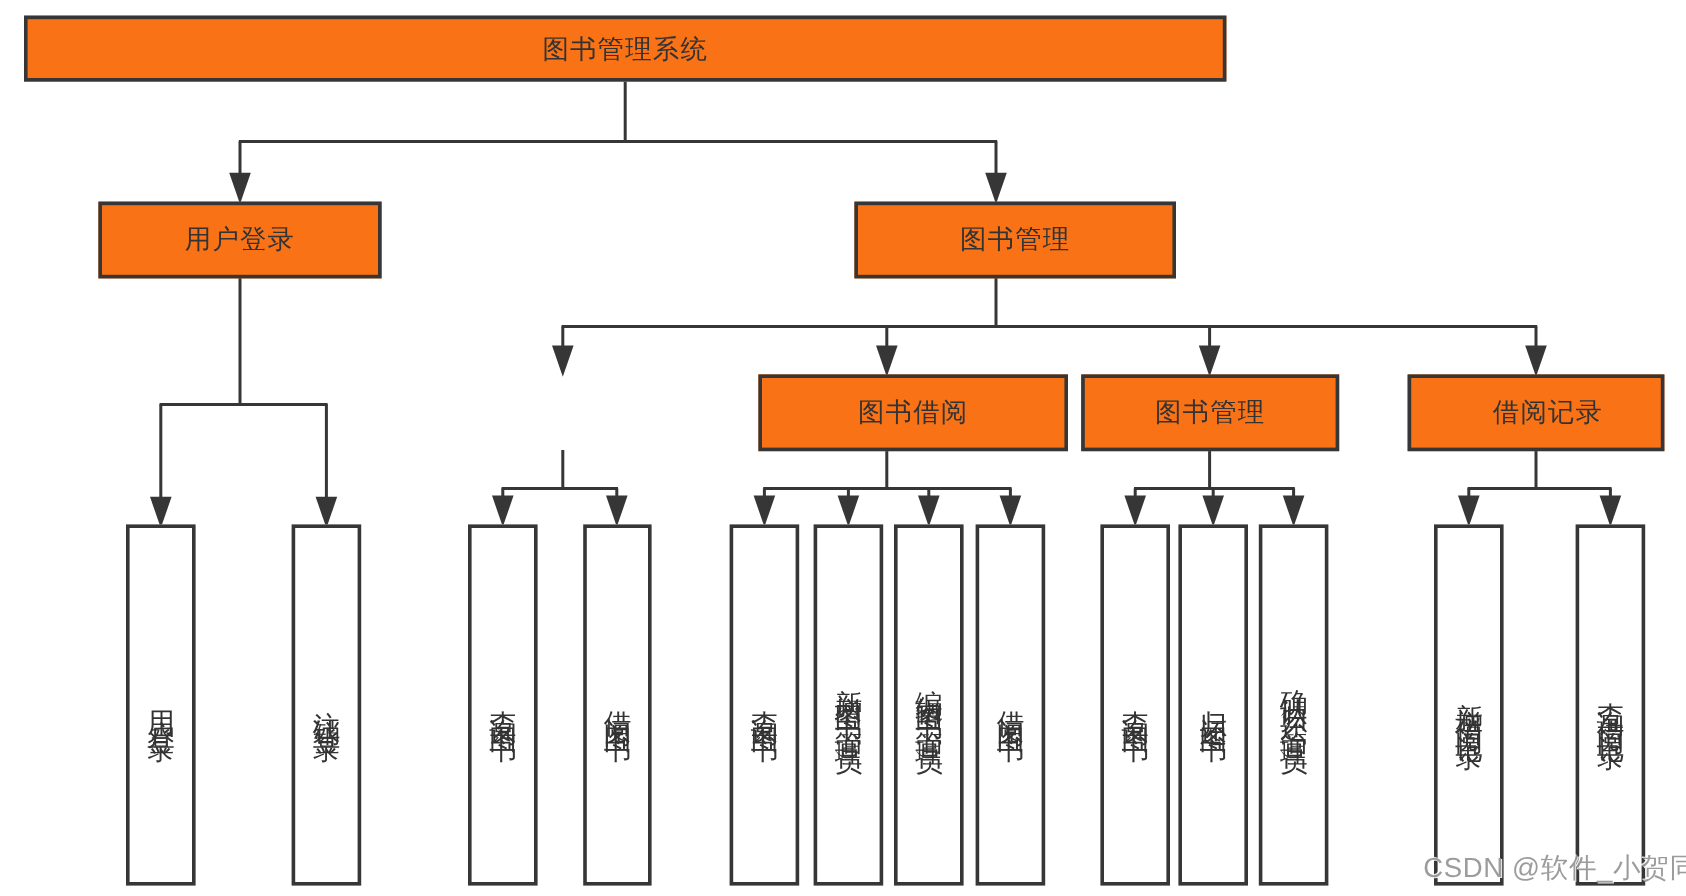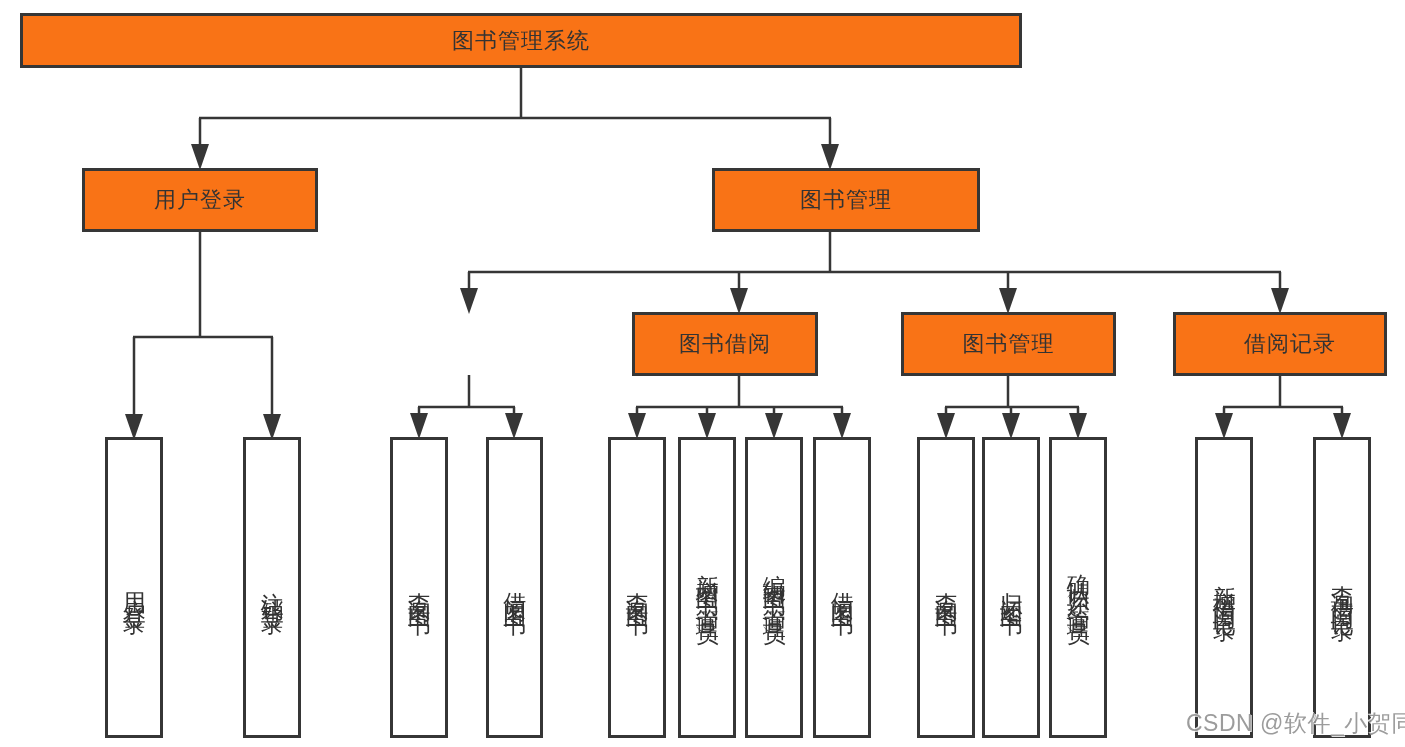--- a/index.html
+++ b/index.html
@@ -132,21 +132,21 @@
       <polygon points="1215,413 1233,413 1224,439"></polygon>
       <polygon points="1333,413 1351,413 1342,439"></polygon>
     </g>
   </svg>
 
   <div class="node" style="left:20px; top:13px; width:1002px; height:55px;">图书管理系统</div>
 
   <div class="node" style="left:82px; top:168px; width:236px; height:64px;">用户登录</div>
   <div class="node" style="left:712px; top:168px; width:268px; height:64px;">图书管理</div>
 
-  <div class="node" style="left:632px; top:312px; width:186px; height:64px;">图书借阅</div>
+  <div class="node" style="left:632px; top:312px; width:258px; height:64px;">图书借阅</div>
   <div class="node" style="left:901px; top:312px; width:215px; height:64px;">图书管理</div>
   <div class="node" style="left:1173px; top:312px; width:214px; height:64px;padding-left:20px;">借阅记录</div>
 
   <div class="vnode" style="left:105px; top:437px; width:58px; height:301px;">
     <span class="vtext">用户登录</span>
   </div>
   <div class="vnode" style="left:243px; top:437px; width:58px; height:301px;">
     <span class="vtext">注销登录</span>
   </div>
 

